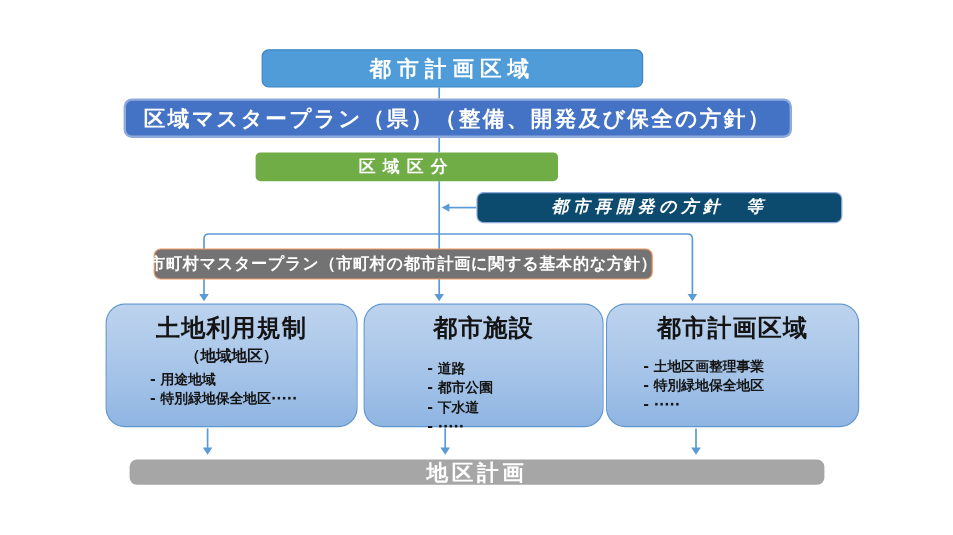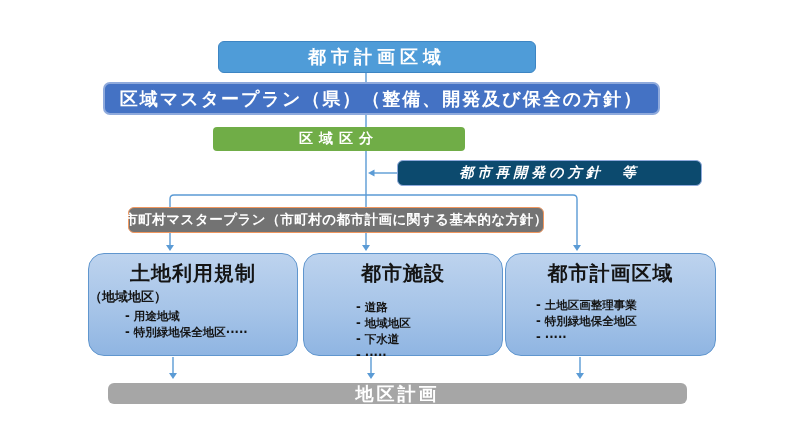--- a/index.html
+++ b/index.html
@@ -21,21 +21,21 @@
   .n-gray   { left:108px; top:383px; width:579px; height:21px; background:#A6A6A6; border-radius:6px; font-size:18px; letter-spacing:3px; }
   .bigbox {
     position:absolute; top:253px; height:103px; z-index:2; box-sizing:border-box;
     background:linear-gradient(180deg,#BDD3EE 0%,#A6C4E8 55%,#8FB5E2 100%);
     border:1.5px solid #6096CE; border-radius:16px; color:#141414;
   }
   .bb1 { left:88px;  width:210px; }
   .bb2 { left:303px; width:200px; }
   .bb3 { left:505px; width:211px; }
   .bb-title { text-align:center; font-weight:bold; font-size:20px; margin-top:6px; letter-spacing:1px; white-space:nowrap; }
-  .bb-sub   { font-weight:bold; font-size:13px; margin-top:1px; }
+  .bb-sub   { text-align:center; font-weight:bold; font-size:13px; margin-top:1px; }
   .bb-items { font-size:11.5px; font-weight:600; line-height:15.5px; margin-top:3px; white-space:nowrap; }
   .bb1 .bb-items { margin-left:36px; }
   .bb2 .bb-items { margin-left:52px; margin-top:12px; line-height:16px; }
   .bb3 .bb-items { margin-left:30px; margin-top:10px; line-height:16px; }
 </style>
 </head>
 <body>
 
 <div class="canvas">
 
@@ -77,21 +77,21 @@
     <div class="bb-items">
       <div>- 用途地域</div>
       <div>- 特別緑地保全地区·····</div>
     </div>
   </div>
 
   <div class="bigbox bb2">
     <div class="bb-title">都市施設</div>
     <div class="bb-items">
       <div>- 道路</div>
-      <div>- 地域地区</div>
+      <div>- 都市公園</div>
       <div>- 下水道</div>
       <div>- ·····</div>
     </div>
   </div>
 
   <div class="bigbox bb3">
     <div class="bb-title">都市計画区域</div>
     <div class="bb-items">
       <div>- 土地区画整理事業</div>
       <div>- 特別緑地保全地区</div>

